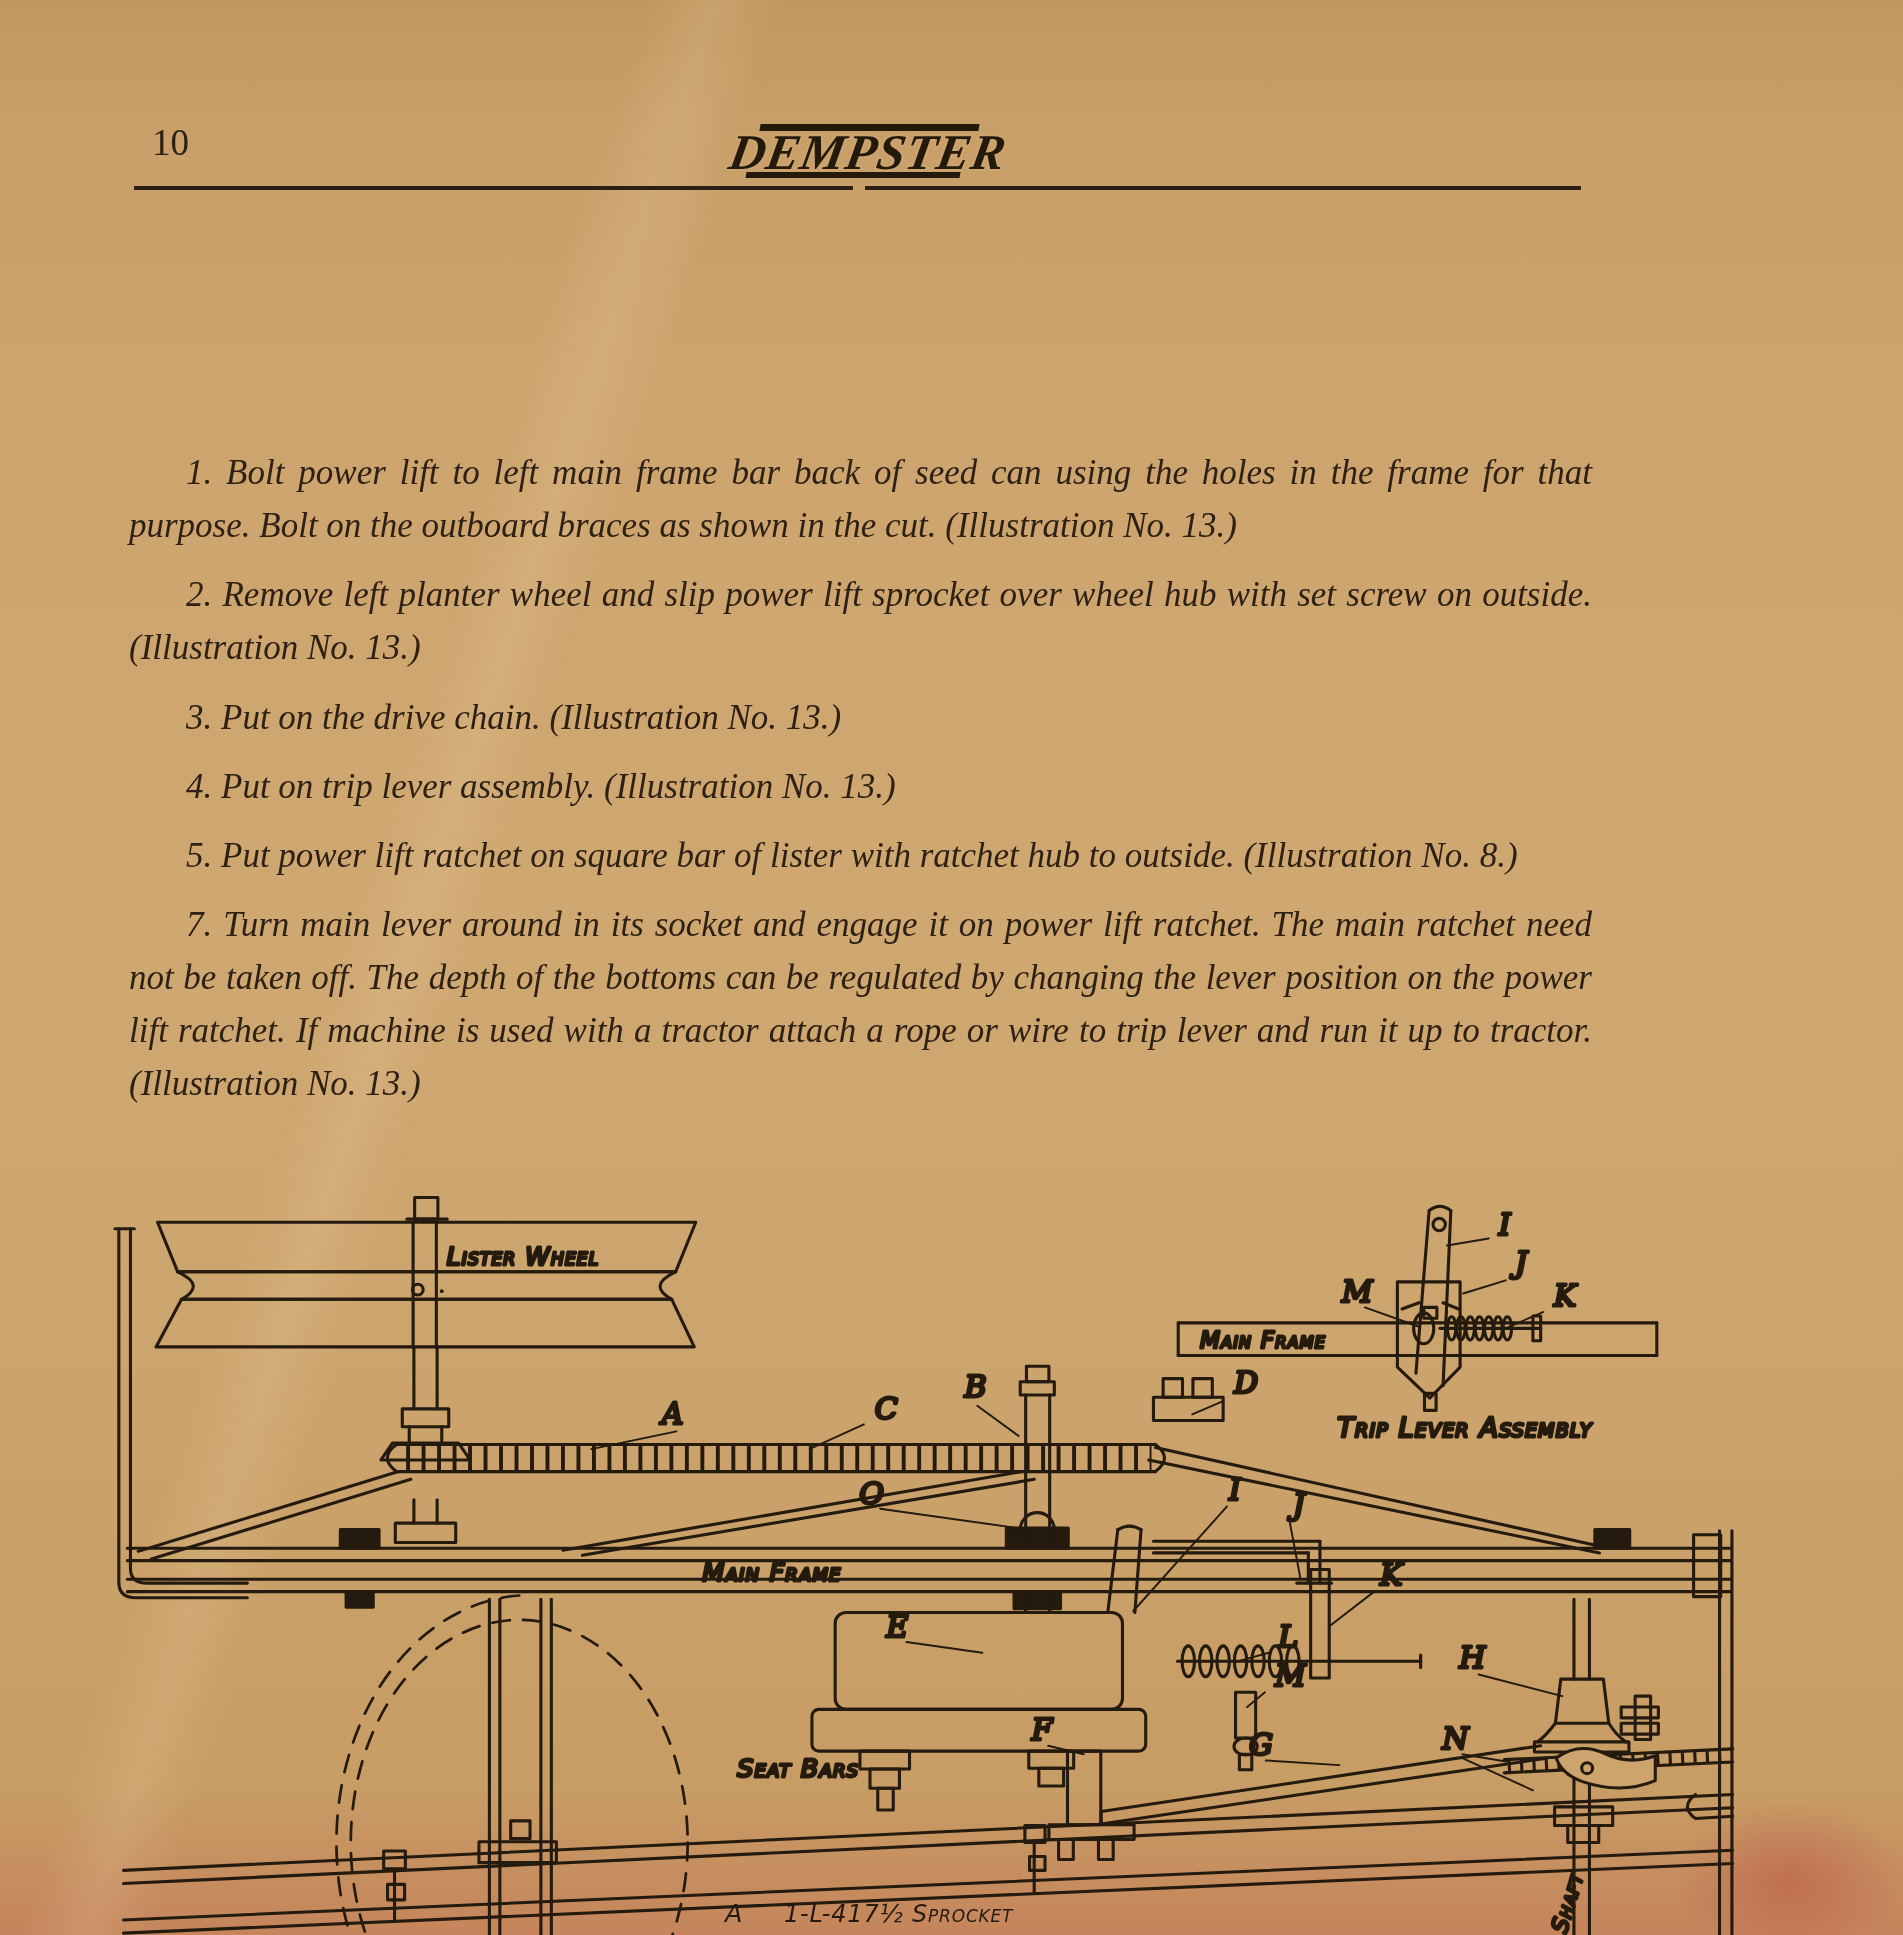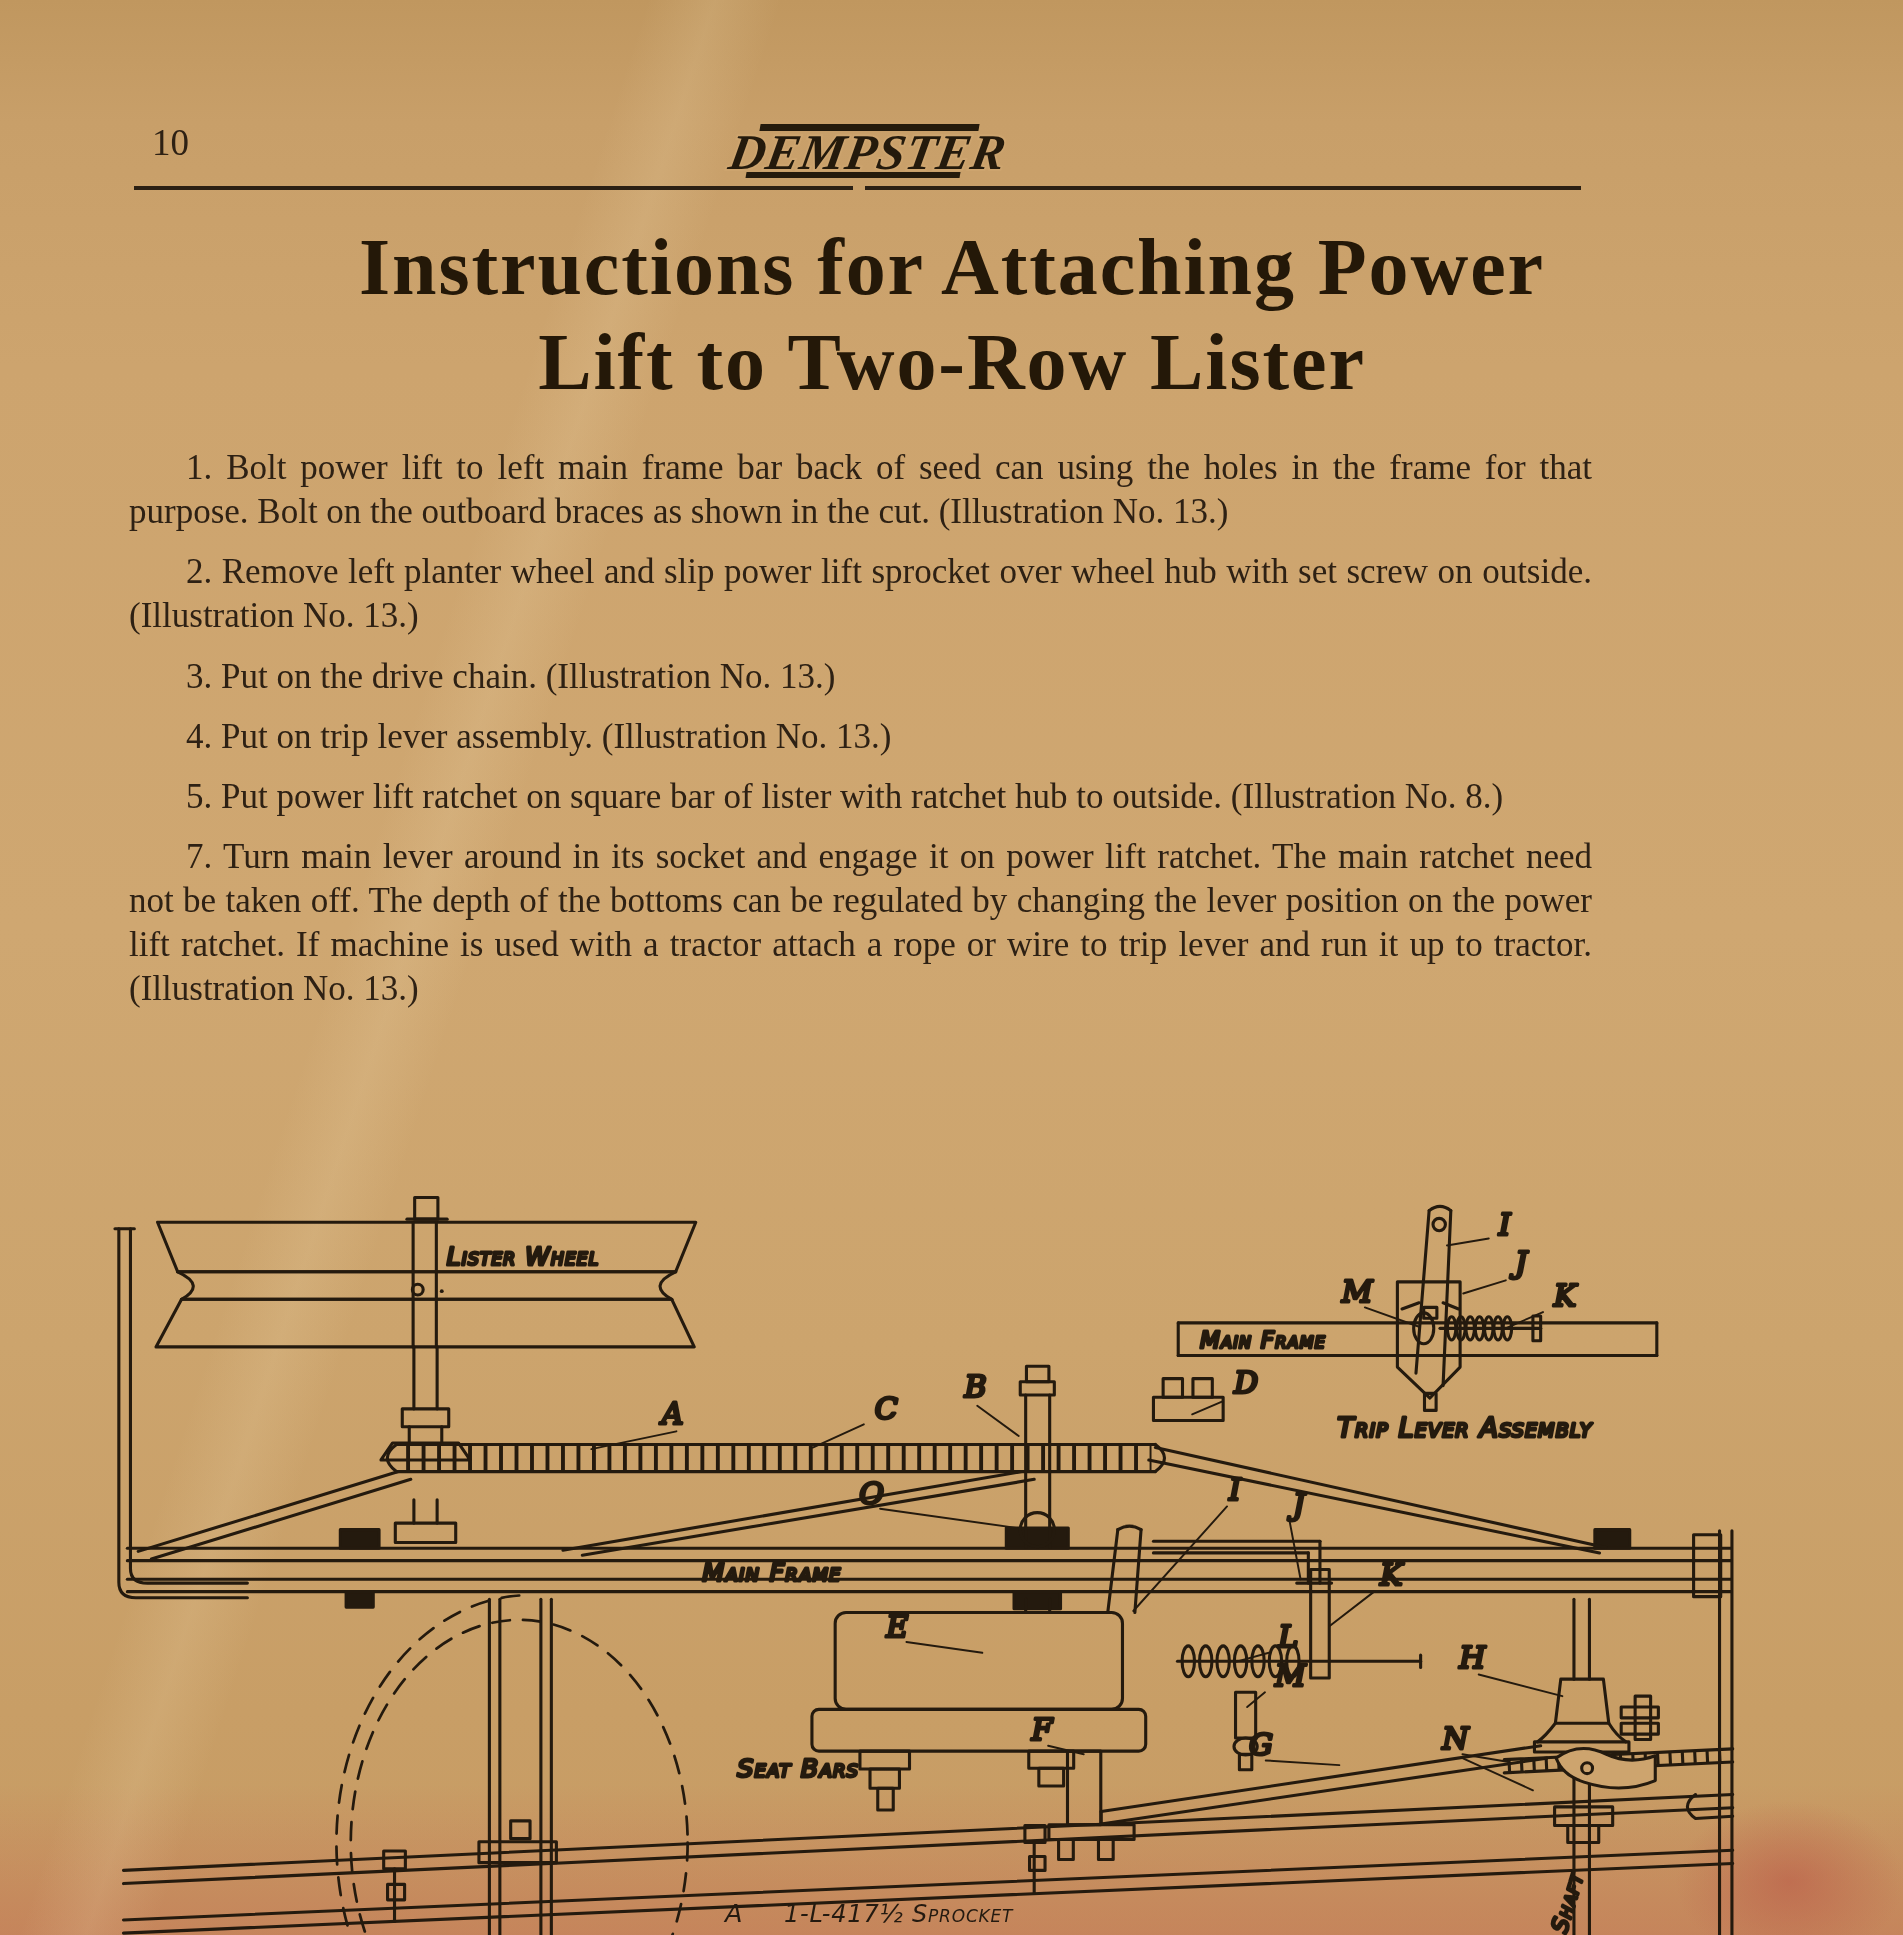--- a/index.html
+++ b/index.html
@@ -31,21 +31,21 @@
     color:#241a0c;letter-spacing:0.8px;transform:skewX(-10deg);
     -webkit-text-stroke:3.9px #cda46e;paint-order:stroke fill;
   }
   .rule{position:absolute;top:186px;height:3.5px;background:#2b2014;}
   .rule-left{left:134px;width:719px;}
   .rule-right{left:865px;width:716px;}
   .title{position:absolute;left:0;top:220px;width:100%;margin:0;text-align:center;
     font-size:80px;line-height:95px;font-weight:bold;color:#241808;letter-spacing:1.9px;}
   .title span{display:block;}
   .text-block{position:absolute;left:129px;top:446px;width:1463px;color:#2e2114;}
-  .text-block p{font-size:35px;line-height:44px;margin:0 0 16.3px 0;text-align:justify;text-indent:57px;}
+  .text-block p{font-size:35px;line-height:53px;margin:0 0 16.3px 0;text-align:justify;text-indent:57px;font-style:italic;}
   svg text{fill:#241a10;}
   .hand{font-family:"DejaVu Sans",sans-serif;font-style:italic;font-variant:small-caps;letter-spacing:3px;}
   .letter{font-family:"DejaVu Serif",serif;font-style:italic;font-size:78px;}
   .legend{position:absolute;color:#241a10;font-family:"DejaVu Sans",sans-serif;font-style:italic;font-variant:small-caps;}
   .lg-row{height:33px;white-space:nowrap;}
   .lg-letter{display:inline-block;width:59px;font-size:25.6px;}
   .lg-text{font-size:24px;letter-spacing:0.8px;margin-top:11px;}
   .legend-left{left:725px;top:1898px;}
 </style>
 </head>
@@ -57,24 +57,20 @@
 
   <div class="logo">
     <span class="logo-bar top"></span>
     <span class="logo-bar bottom"></span>
     <span class="logo-text">DEMPSTER</span>
   </div>
 
   <div class="rule rule-left"></div>
   <div class="rule rule-right"></div>
 
-  <h1 class="title">
-    <span>Instructions for Attaching Power</span>
-    <span>Lift to Two-Row Lister</span>
-  </h1>
 
   <div class="text-block">
     <p>1.  Bolt power lift to left main frame bar back of seed can using the holes in the frame for that purpose.  Bolt on the outboard braces as shown in the cut. (Illustration No. 13.)</p>
     <p>2.  Remove left planter wheel and slip power lift sprocket over wheel hub with set screw on outside.  (Illustration No. 13.)</p>
     <p>3.  Put on the drive chain.  (Illustration No. 13.)</p>
     <p>4.  Put on trip lever assembly.  (Illustration No. 13.)</p>
     <p>5.  Put power lift ratchet on square bar of lister with ratchet hub to outside. (Illustration No. 8.)</p>
     <p>7.  Turn main lever around in its socket and engage it on power lift ratchet. The main ratchet need not be taken off.  The depth of the bottoms can be regulated by changing the lever position on the power lift ratchet.  If machine is used with a tractor attach a rope or wire to trip lever and run it up to tractor.  (Illustration No. 13.)</p>
   </div>
 

